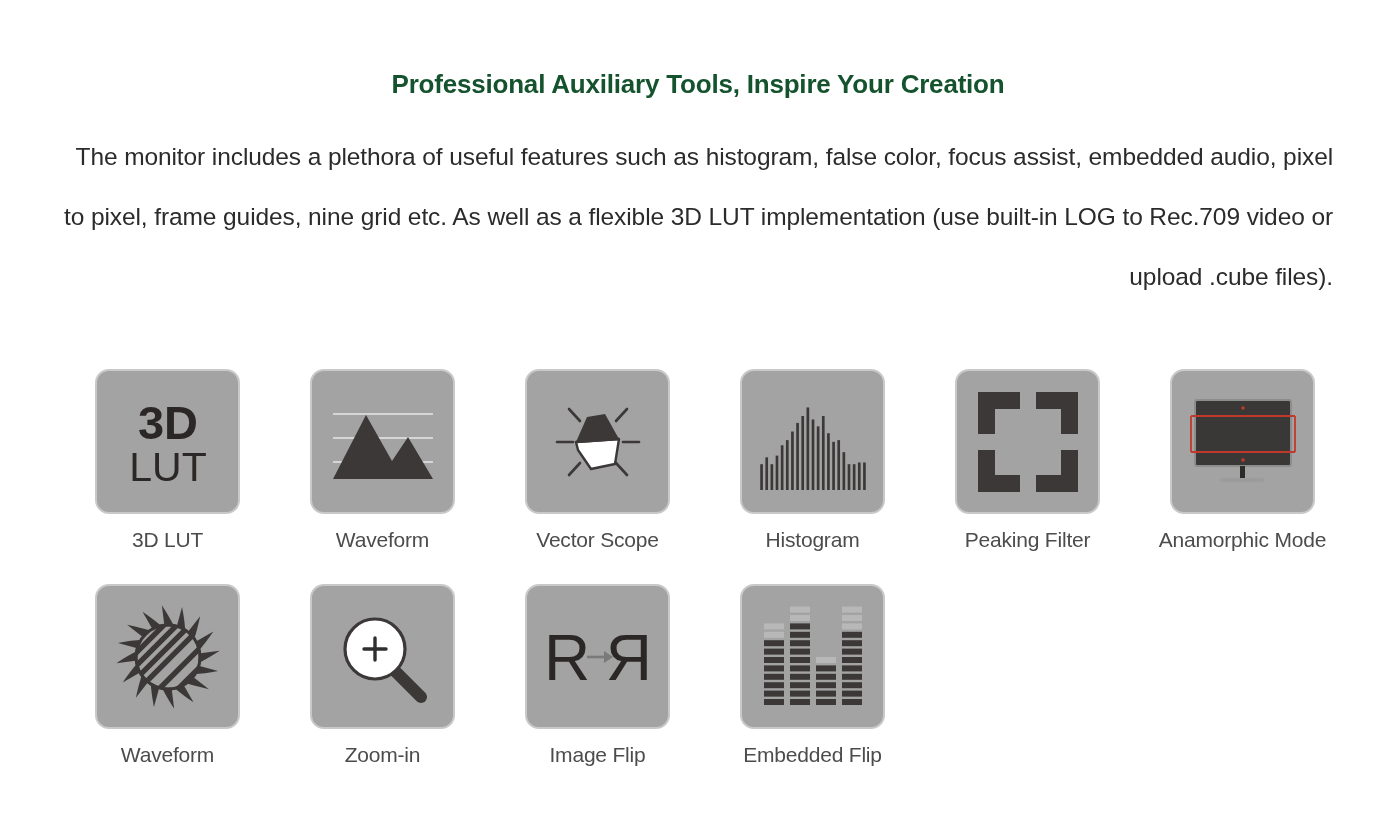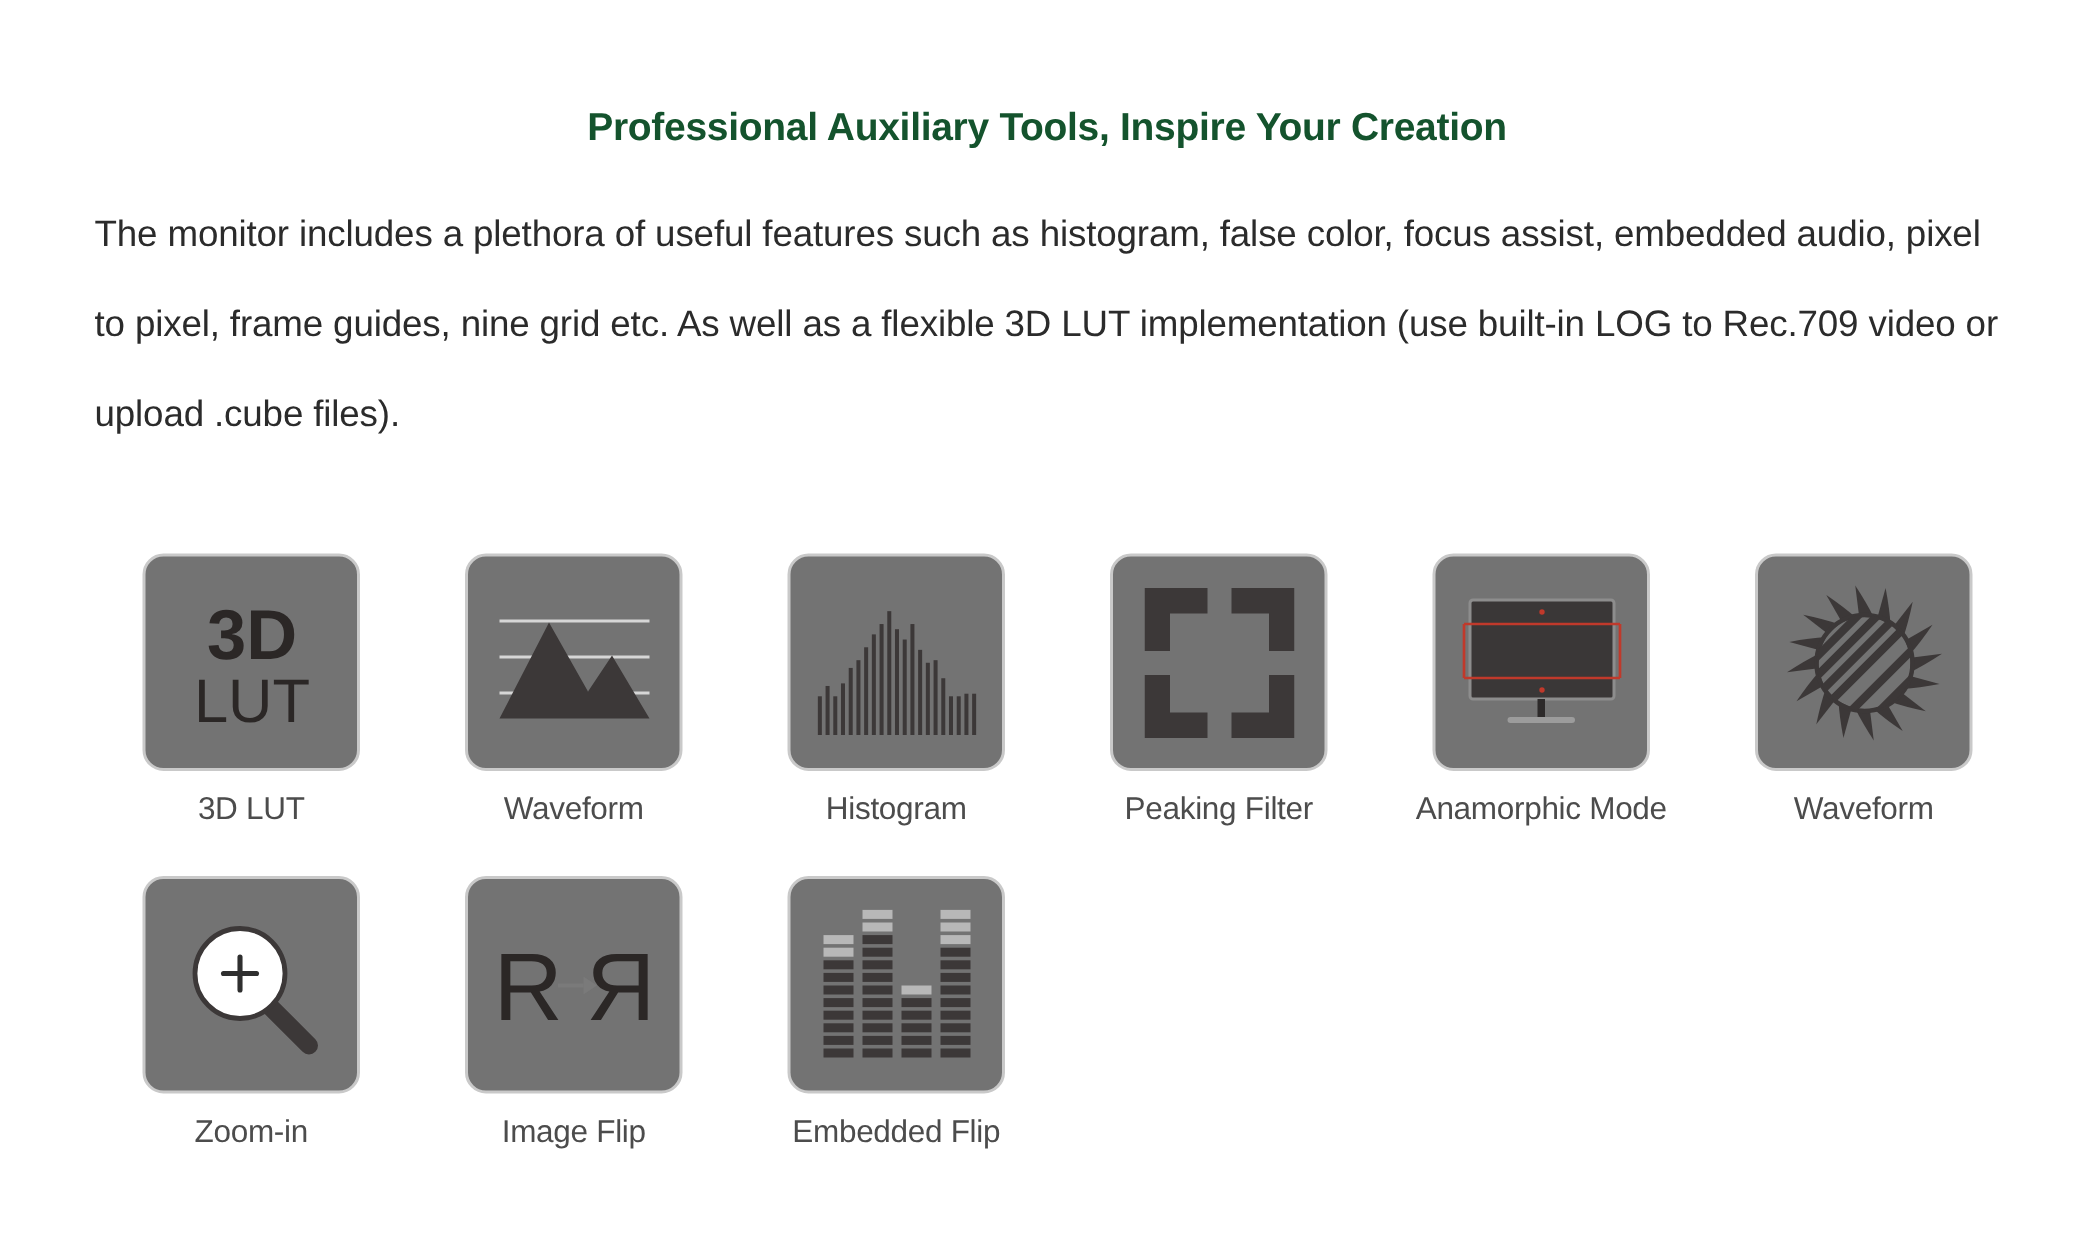--- a/index.html
+++ b/index.html
@@ -31,21 +31,21 @@
     color: #14532d;
     letter-spacing: -0.2px;
     padding-top: 52px;
     line-height: 1.2;
   }
 
   
   .intro {
     width: 1270px;
     margin: 26px auto 0 auto;
-    text-align: left;
+    text-align: right;
     font-size: 24.5px;
     line-height: 60px;
     color: #2b2b2b;
     font-weight: 400;
     letter-spacing: -0.1px;
   }
 
   
   .grid {
     position: absolute;
@@ -60,21 +60,21 @@
     width: 215px;
     display: flex;
     flex-direction: column;
     align-items: center;
   }
   .iconbox {
     width: 145px;
     height: 145px;
     border: 2px solid #c9c9c9;
     border-radius: 14px;
-    background: #737373;
+    background: #a3a3a3;
     display: flex;
     align-items: center;
     justify-content: center;
     box-sizing: border-box;
   }
   .caption {
     margin-top: 14px;
     font-size: 21px;
     color: #4c4c4c;
     text-align: center;
@@ -111,20 +111,38 @@
             <line x1="3" y1="20" x2="103" y2="20"></line>
             <line x1="3" y1="44" x2="103" y2="44"></line>
             <line x1="3" y1="68" x2="103" y2="68"></line>
           </g>
           <polygon points="3,85 36,21 62,67 78,43 103,85" fill="#3c3838"></polygon>
         </svg>
       </div>
       <div class="caption">Waveform</div>
     </div>
 
+    <div class="cell">
+      <div class="iconbox">
+        <svg width="110" height="110" viewBox="0 0 110 110">
+          <g stroke="#3c3838" stroke-width="2.6" stroke-linecap="round">
+            <line x1="14" y1="55" x2="30" y2="55"></line>
+            <line x1="80" y1="55" x2="96" y2="55"></line>
+            <line x1="26" y1="22" x2="37" y2="34"></line>
+            <line x1="84" y1="22" x2="73" y2="34"></line>
+            <line x1="26" y1="88" x2="37" y2="76"></line>
+            <line x1="84" y1="88" x2="73" y2="76"></line>
+          </g>
+          <path d="M33 55 L44 30 L62 27 L76 52 Z" fill="#3c3838"></path>
+          <path d="M33 55 L76 52 L72 77 L48 82 L35 63 Z" fill="#ffffff" stroke="#3c3838" stroke-width="2.4" stroke-linejoin="round"></path>
+          <line x1="33" y1="55" x2="76" y2="52" stroke="#3c3838" stroke-width="2.4"></line>
+        </svg>
+      </div>
+      <div class="caption">Vector Scope</div>
+    </div>
 
     <div class="cell">
       <div class="iconbox">
         <svg width="108" height="104" viewBox="0 0 108 104" id="histogram-svg">
             <rect x="1.23" y="74.20" width="2.67" height="25.80" fill="#3c3838"></rect>
             <rect x="6.38" y="67.32" width="2.67" height="32.68" fill="#3c3838"></rect>
             <rect x="11.52" y="74.20" width="2.67" height="25.80" fill="#3c3838"></rect>
             <rect x="16.66" y="65.60" width="2.67" height="34.40" fill="#3c3838"></rect>
             <rect x="21.81" y="55.28" width="2.67" height="44.72" fill="#3c3838"></rect>
             <rect x="26.95" y="50.12" width="2.67" height="49.88" fill="#3c3838"></rect>

